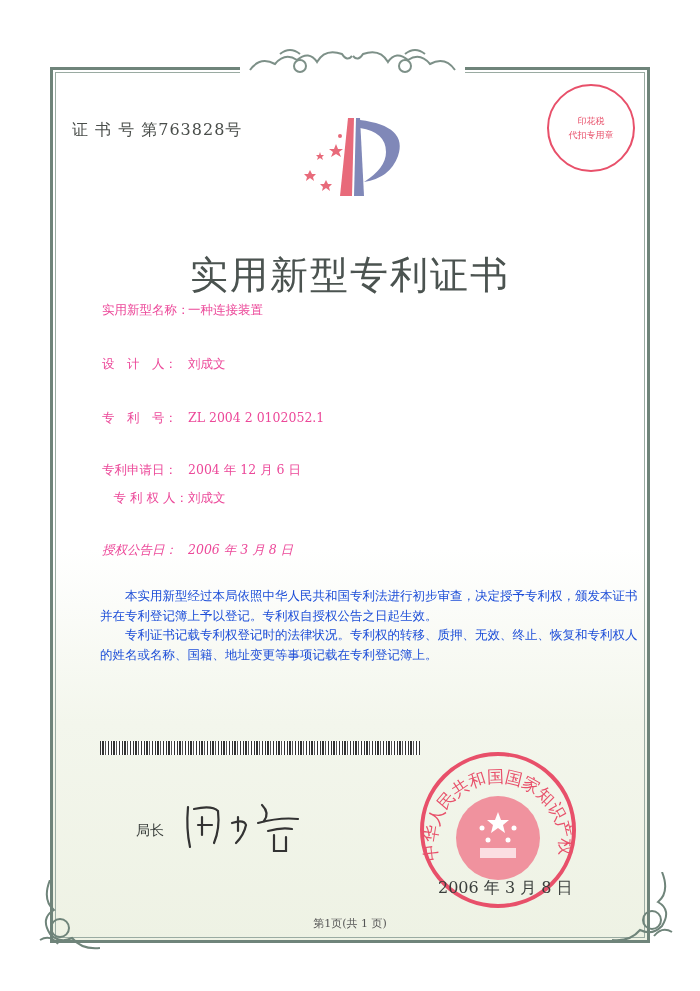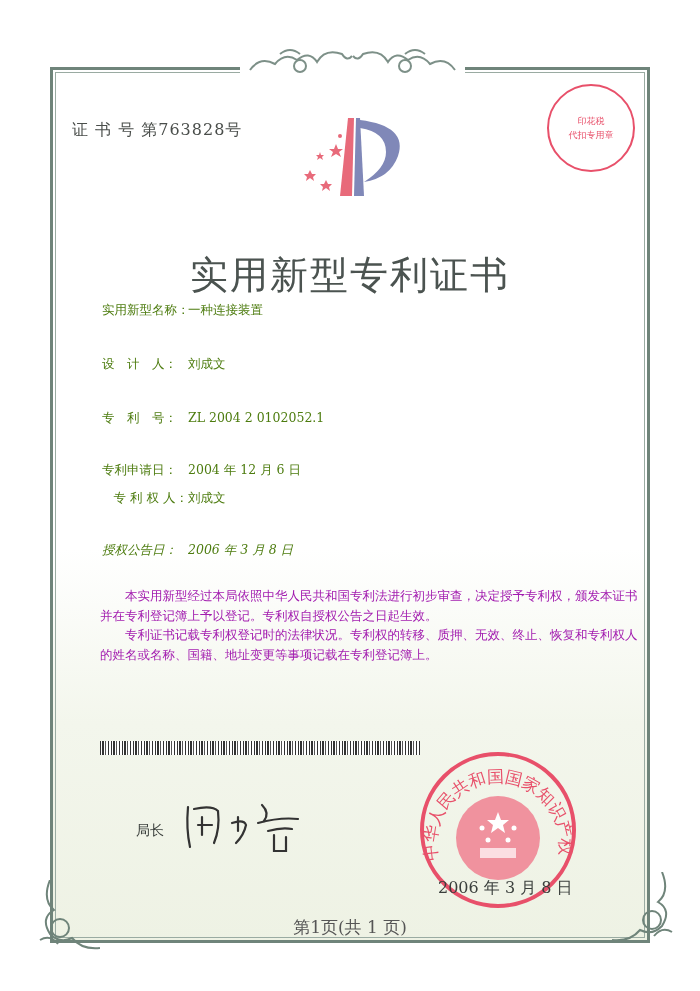--- a/index.html
+++ b/index.html
@@ -25,36 +25,36 @@
     .corner.bl { left:30px; top:880px; }
     .corner.br { left:612px; top:872px; }
 
     .cert-no { position:absolute; left:72px; top:120px; font-size:16px; letter-spacing:1px; color:#4a4e4b; }
     .seal-local { position:absolute; left:545px; top:82px; width:92px; height:92px; }
     .logo { position:absolute; left:298px; top:116px; width:110px; height:80px; }
 
     .title { position:absolute; left:0; width:700px; top:214px; text-align:center;
       font-size:38px; letter-spacing:2px; color:#4b5350; font-family:"DejaVu Serif", serif;margin-top:36px; }
 
-    .field { position:absolute; left:102px; font-size:12.5px; color:#4d7c0f; white-space:nowrap; }
+    .field { position:absolute; left:102px; font-size:12.5px; color:#ec4899; white-space:nowrap; }
     .field .lbl { display:inline-block; width:86px; }
     .f1 { top:302px; } .f2 { top:356px; } .f3 { top:410px; }
     .f4 { top:462px; } .f5 { top:490px;text-align:right; } .f6 { top:542px;font-style:italic; }
 
-    .body-text { position:absolute; left:100px; top:586px; width:540px; font-size:12.5px; line-height:19.5px; color:#a21caf; }
+    .body-text { position:absolute; left:100px; top:586px; width:540px; font-size:12.5px; line-height:19.5px; color:#1d4ed8; }
     .body-text p { margin:0; text-indent:2em; }
 
     .barcode { position:absolute; left:100px; top:741px; width:320px; height:14px;
       background: repeating-linear-gradient(90deg,#333 0 1px,#fff 1px 2px,#333 2px 4px,#fff 4px 5px,#555 5px 6px,#fff 6px 8px,#333 8px 9px,#fff 9px 11px);
     }
     .director-label { position:absolute; left:136px; top:822px; font-size:14px; }
     .signature { position:absolute; left:180px; top:795px; width:150px; height:60px; }
     .seal-national { position:absolute; left:418px; top:750px; width:160px; height:160px; }
     .issue-date { position:absolute; left:438px; top:878px; font-size:16px; color:#3a3f3c; }
-    .page-no { position:absolute; left:0; width:700px; top:916px; text-align:center; font-size:17px; color:#555; }
+    .page-no { position:absolute; left:0; width:700px; top:916px; text-align:center; font-size:11px; color:#555; }
   </style>
 </head>
 <body>
 
 <div class="page-bg"></div>
 <div class="frame-outer"></div>
 <div class="frame-inner"></div>
 
 <svg class="top-ornament" viewBox="0 0 225 40">
   <g fill="none" stroke="#7d9088" stroke-width="2">

